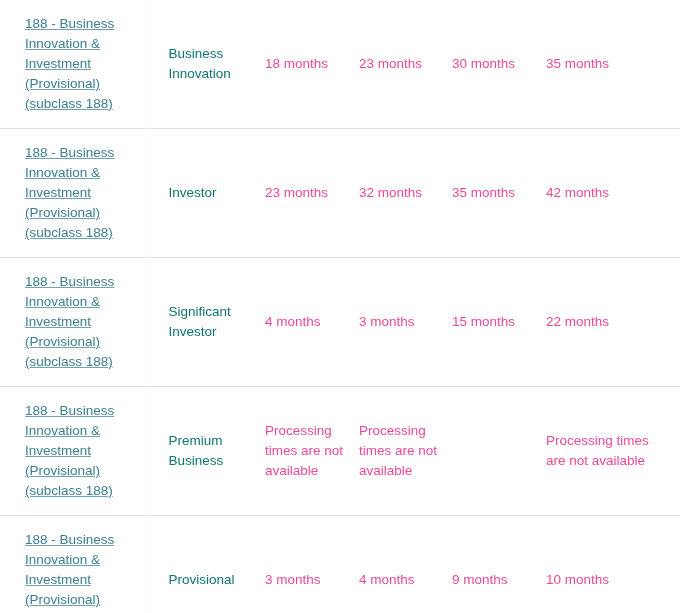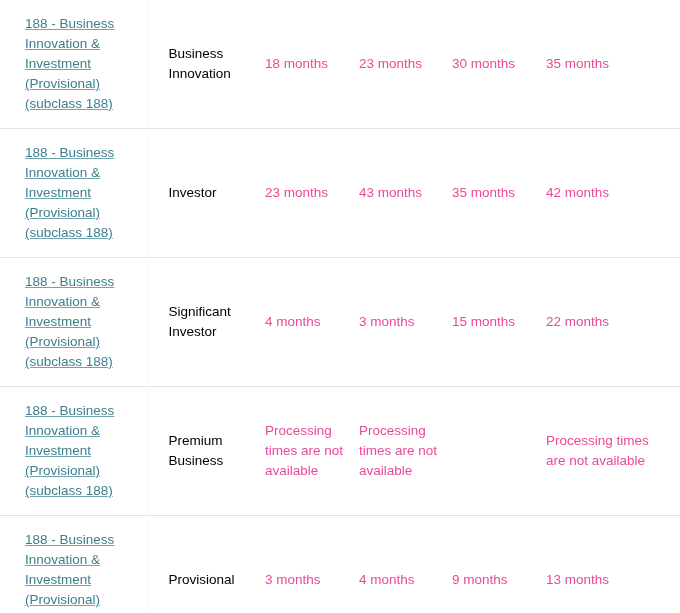--- a/index.html
+++ b/index.html
@@ -61,21 +61,21 @@
     cursor: pointer;
     word-spacing: 0;
   }
 
   
   td.stream-cell .cell-inner {
     padding-left: 20px;
     padding-right: 8px;
   }
   .stream-text {
-    color: #000000;
+    color: #0f766e;
     font-size: 13.5px;
     line-height: 20px;
   }
 
   
   td.time-cell .cell-inner {
     padding-left: 0;
     padding-right: 14px;
   }
   .time-text {
@@ -151,21 +151,21 @@
           <span class="stream-text">Investor</span>
         </div>
       </td>
       <td class="time-cell">
         <div class="cell-inner">
           <span class="time-text">23 months</span>
         </div>
       </td>
       <td class="time-cell">
         <div class="cell-inner">
-          <span class="time-text">43 months</span>
+          <span class="time-text">32 months</span>
         </div>
       </td>
       <td class="time-cell">
         <div class="cell-inner">
           <span class="time-text">35 months</span>
         </div>
       </td>
       <td class="time-cell">
         <div class="cell-inner">
           <span class="time-text">42 months</span>
@@ -260,19 +260,19 @@
           <span class="time-text">4 months</span>
         </div>
       </td>
       <td class="time-cell">
         <div class="cell-inner">
           <span class="time-text">9 months</span>
         </div>
       </td>
       <td class="time-cell">
         <div class="cell-inner">
-          <span class="time-text">13 months</span>
+          <span class="time-text">10 months</span>
         </div>
       </td>
     </tr>
 
   </tbody>
 </table>
 
 </body></html>

